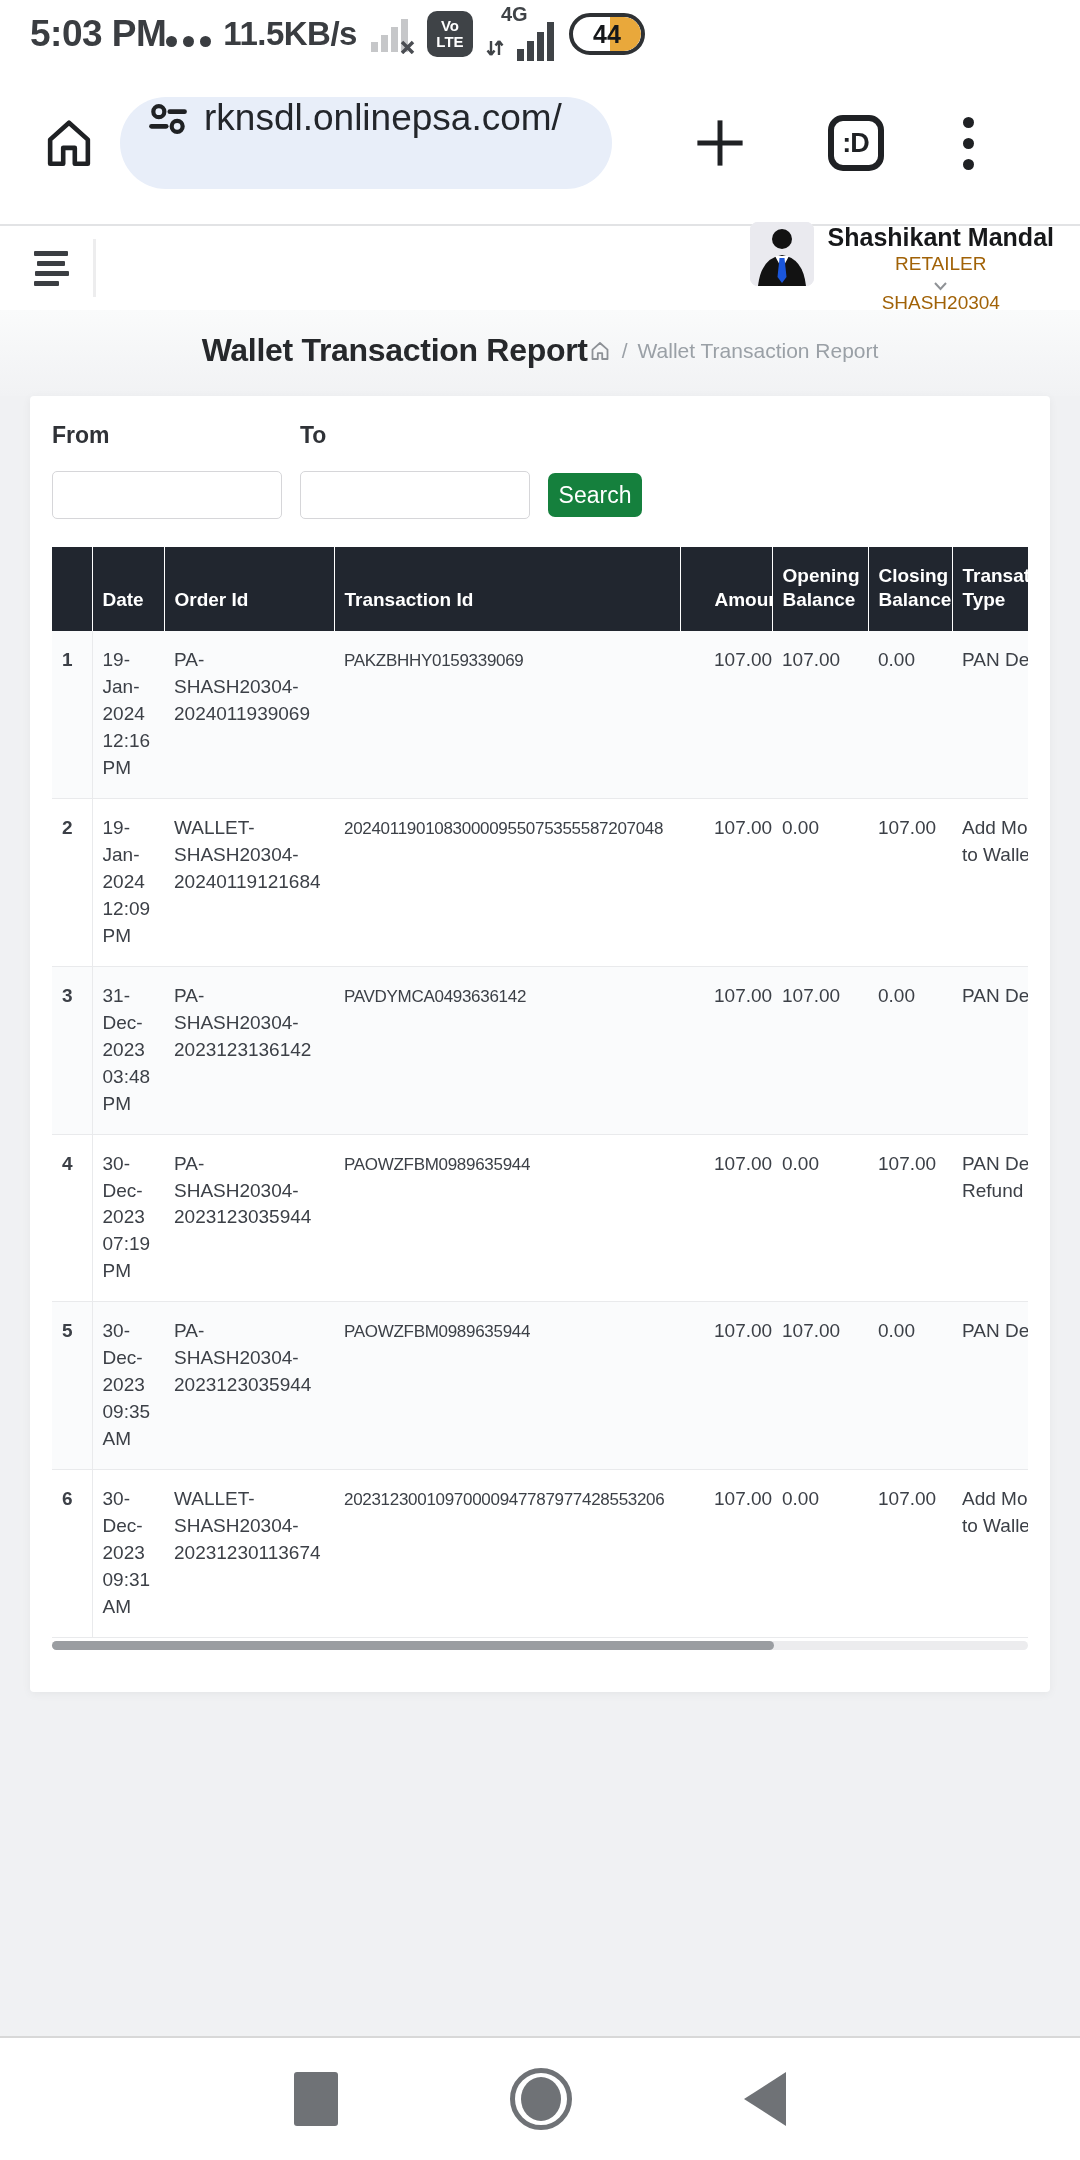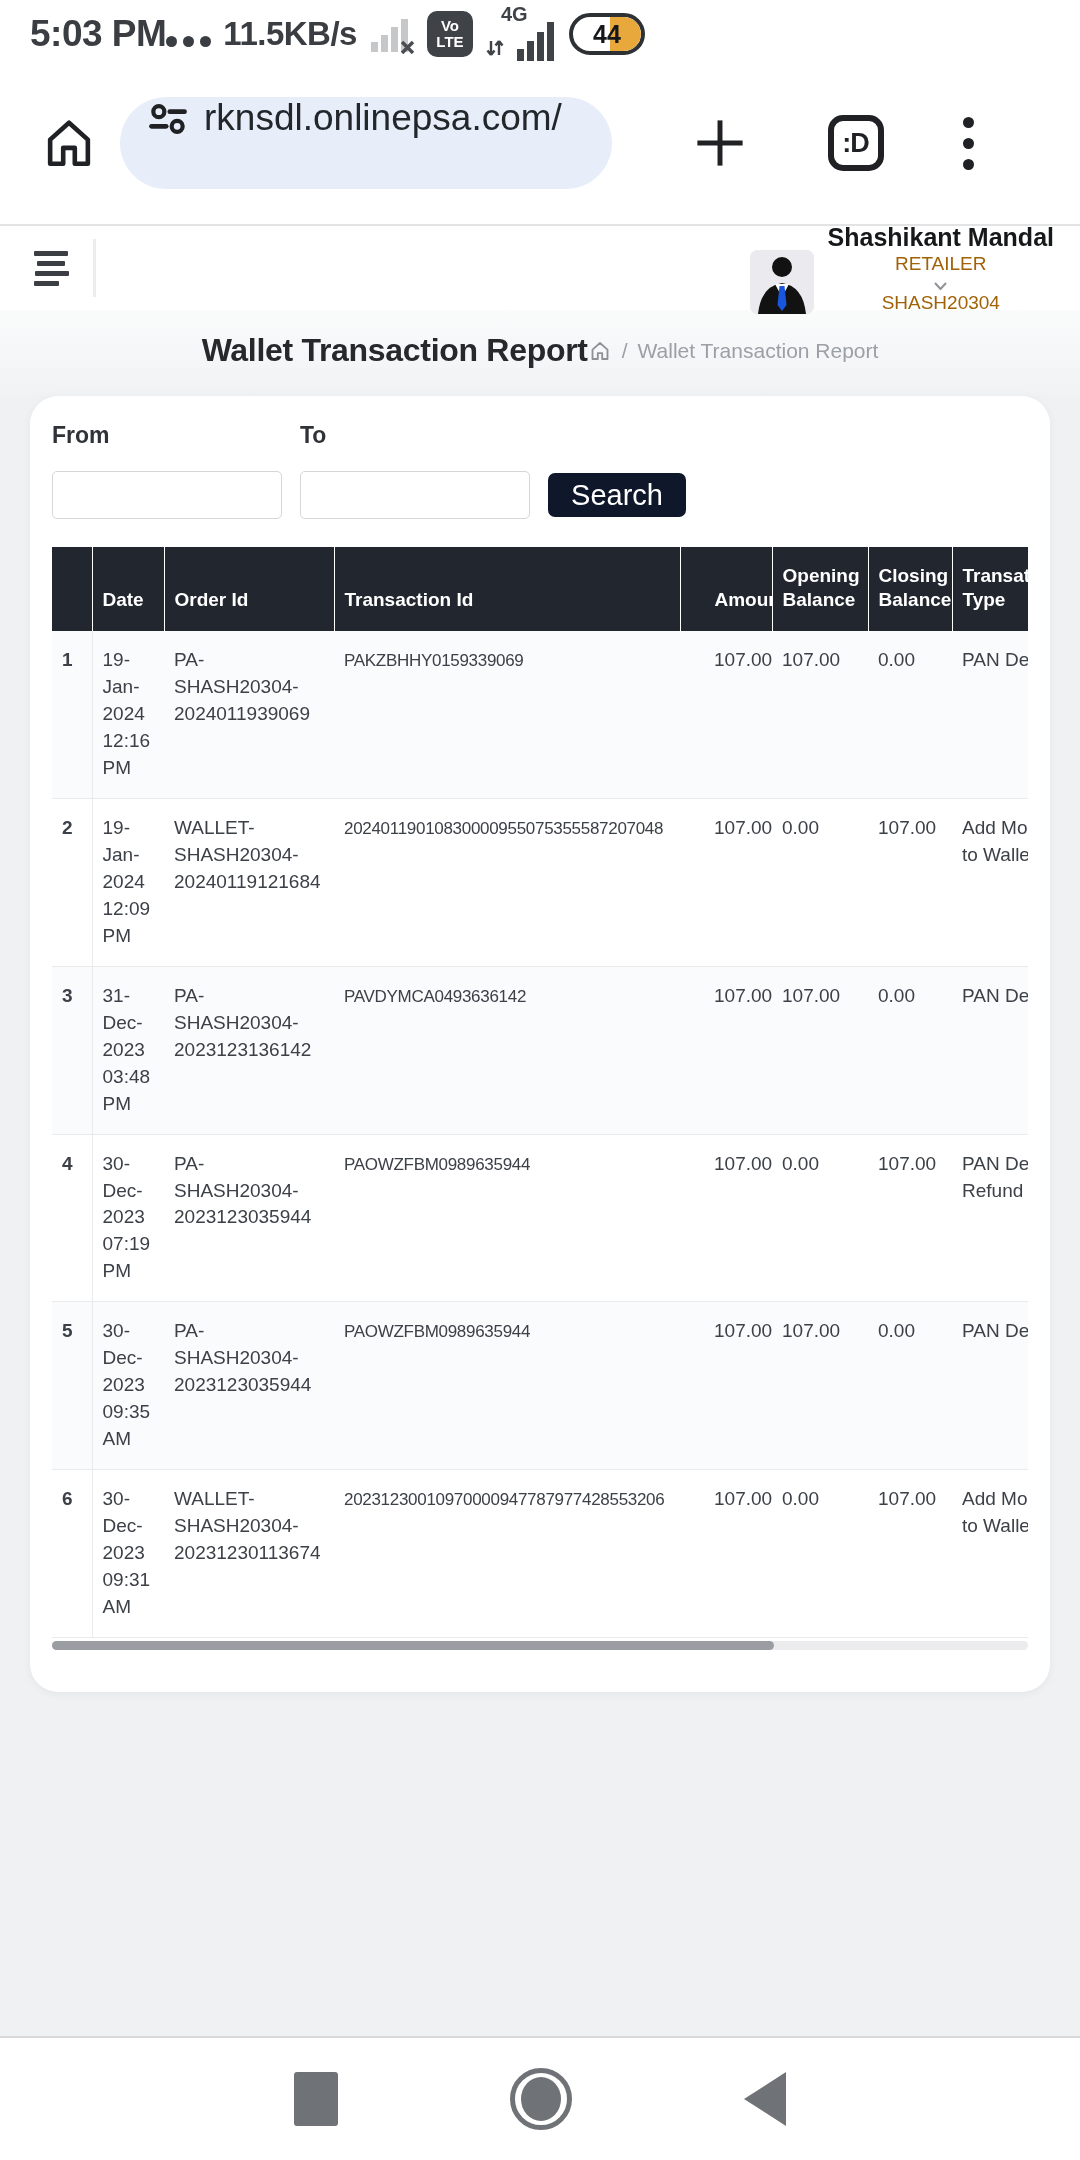--- a/index.html
+++ b/index.html
@@ -35,38 +35,38 @@
   .kebab { display:flex; flex-direction:column; gap:10px; }
   .kebab i { width:11px; height:11px; border-radius:50%; background:#1f2124; }
 
   
   .app-header { background:#fff; height:84px; display:flex; align-items:center; padding:0 26px 0 34px; }
   .align-icon { display:flex; flex-direction:column; gap:5px; }
   .align-icon i { height:5px; background:#3b3e42; border-radius:1px; }
   .align-icon i:nth-child(1){width:34px;} .align-icon i:nth-child(2){width:28px; margin-left:3px;}
   .align-icon i:nth-child(3){width:34px; margin-left:1px;} .align-icon i:nth-child(4){width:25px;}
   .vdiv { width:3px; height:58px; background:#ededee; margin-left:24px; }
-  .user-area { margin-left:auto; display:flex; align-items:flex-end; gap:14px; }
+  .user-area { margin-left:auto; display:flex; align-items:flex-start; gap:14px; }
   .avatar { width:64px; height:64px; border-radius:8px; background:#eaeaef; overflow:hidden; flex:none; }
   .user-info { line-height:1.22; }
   .user-name { font-size:25px; font-weight:bold; color:#17181a; }
   .user-role, .user-id { font-size:19px; color:#a16207; display:flex; align-items:center; gap:6px;flex-direction:column; }
 
   
   .title-row { display:flex; justify-content:center; align-items:center; padding:22px 30px 27px 30px; background:linear-gradient(#fafbfb,#f1f2f4); }
   .page-title { font-size:32px; font-weight:bold; color:#26282b; letter-spacing:-0.3px; }
   .breadcrumb { display:flex; align-items:center; gap:10px; color:#9aa0a6; font-size:21px; }
 
   
-  .card { margin:0 30px; background:#fff; border-radius:28px; box-shadow:0 2px 10px rgba(0,0,0,0.05); padding:26px 22px 42px 22px; }
+  .card { margin:0 30px; background:#fff; border-radius:4px; box-shadow:0 2px 10px rgba(0,0,0,0.05); padding:26px 22px 42px 22px; }
   .filter-labels { display:flex; }
   .filter-labels .lbl { width:230px; margin-right:18px; font-size:23px; font-weight:bold; color:#2f3237; }
   .filter-row { display:flex; align-items:center; margin-top:22px; }
   .filter-row input { width:230px; height:48px; border:1px solid #d6d6d9; border-radius:5px; margin-right:18px; font-size:22px; padding:0 12px; color:#333; background:#fff; font-family:"Liberation Sans", sans-serif; }
-  .search-btn { width:138px; height:44px; font-size:29px; background:#0f172a; color:#fff; border:none; border-radius:7px; font-family:"Liberation Sans", sans-serif; }
+  .search-btn { width:94px; height:44px; font-size:23px; background:#15803d; color:#fff; border:none; border-radius:7px; font-family:"Liberation Sans", sans-serif; }
 
   
   .table-clip { margin-top:28px; overflow:hidden; width:976px; }
   table.report { border-collapse:collapse; table-layout:fixed; width:1012px; }
   .c-sn{width:40px;} .c-date{width:72px;} .c-order{width:170px;} .c-txn{width:346px;}
   .c-amount{width:92px;padding-left:34px;} .c-opening{width:96px;} .c-closing{width:84px;} .c-type{width:112px;}
   thead th { background:#21262f; color:#fff; font-size:19px; font-weight:bold; text-align:left; vertical-align:bottom; padding:14px 10px 18px 10px; height:84px; border-left:1px solid rgba(255,255,255,0.10); overflow:hidden; line-height:1.3; }
   thead th:first-child { border-left:none; }
   tbody td { font-size:19px; color:#3c4047; padding:16px 10px; vertical-align:top; border-bottom:1px solid #e9eaec; line-height:1.42; overflow:hidden; }
   tbody tr:nth-child(odd) { background:#fafbfc; }

